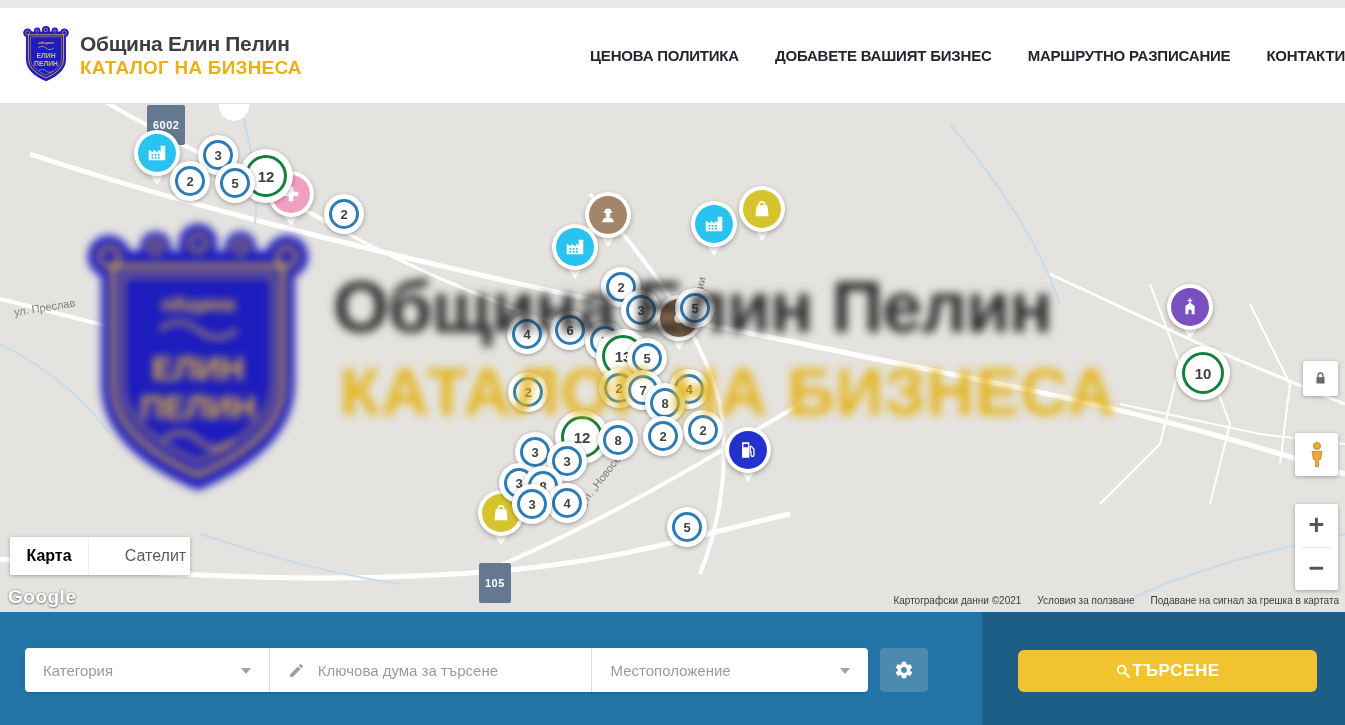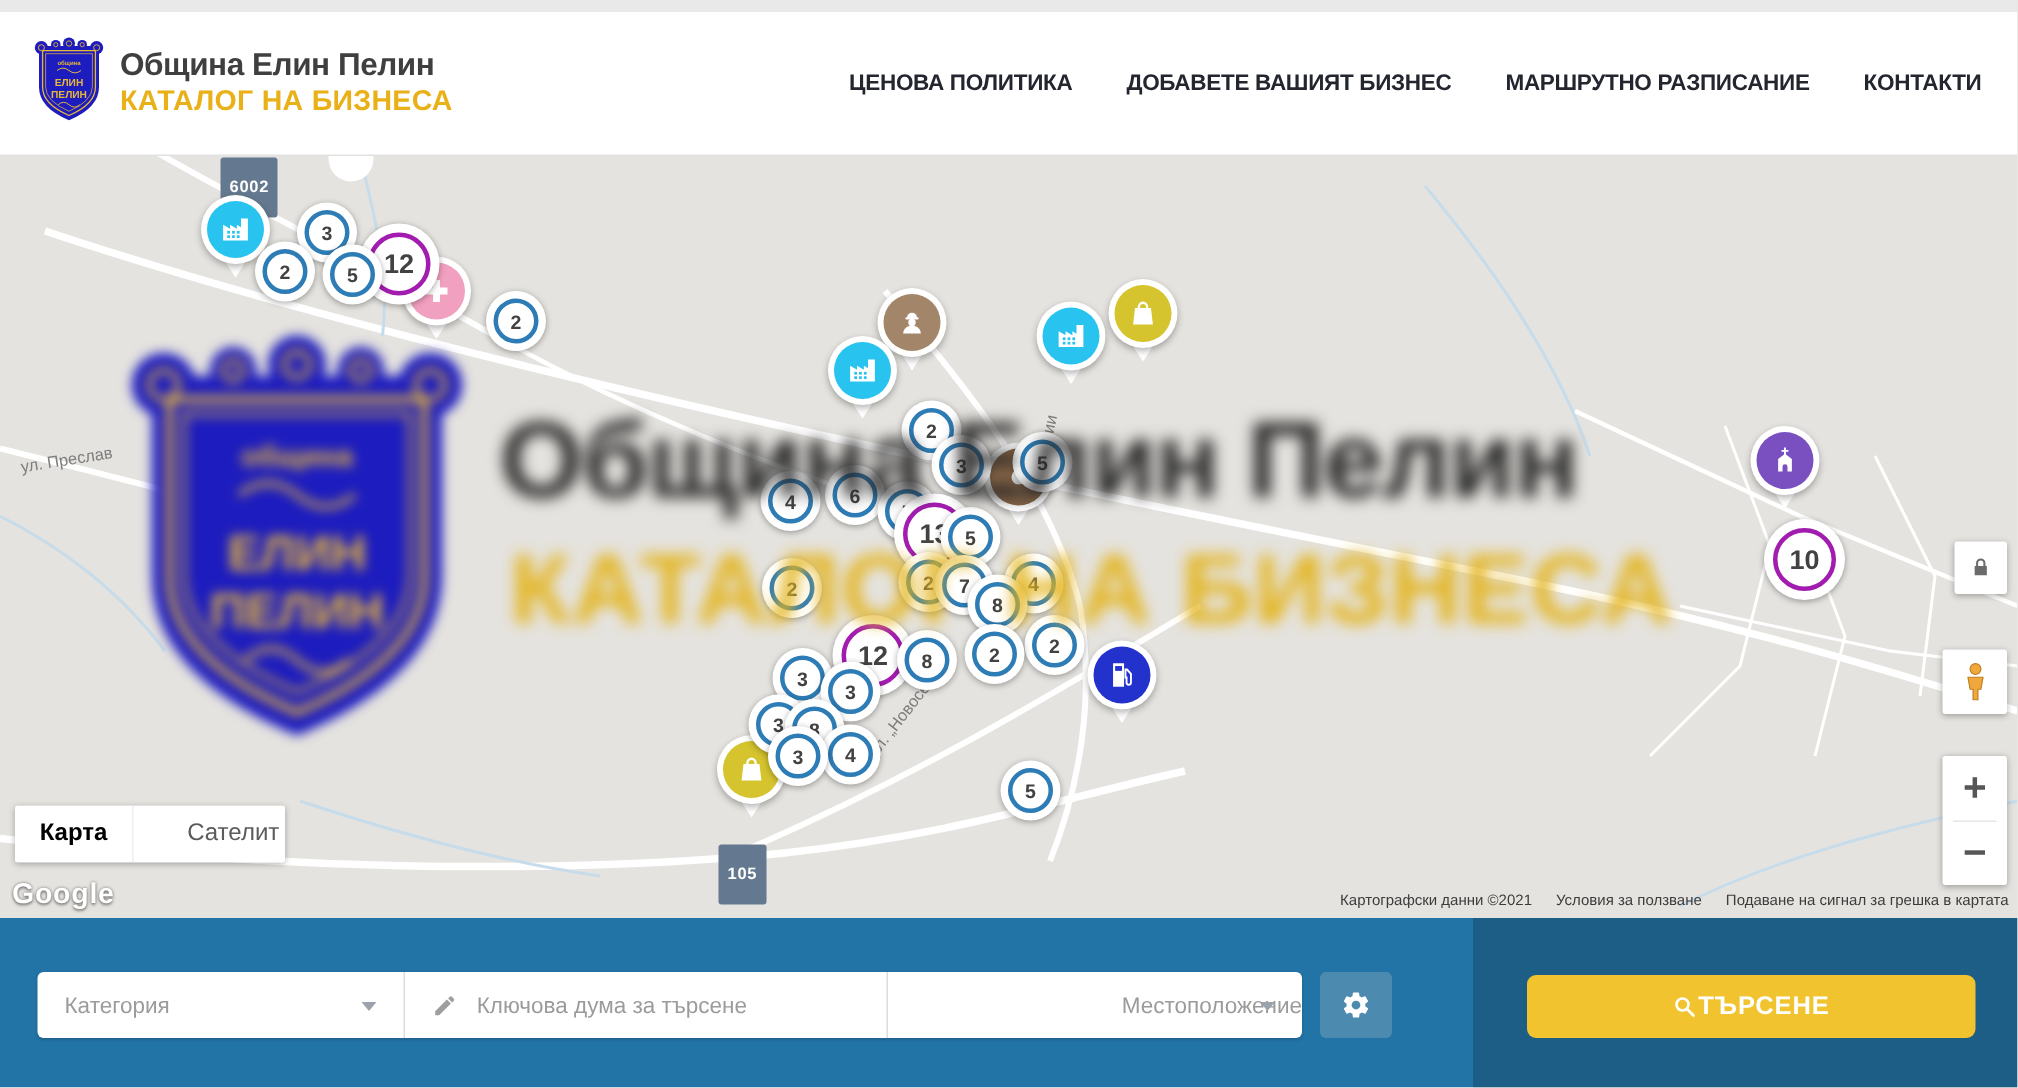--- a/index.html
+++ b/index.html
@@ -5,21 +5,21 @@
   * { margin:0; padding:0; box-sizing:border-box; }
   body { font-family:"Liberation Sans", sans-serif; background:#e9e9e9; }
   .page { position:relative; width:1345px; height:725px; overflow:hidden; background:#e9e9e9; }
 
   
   .topstrip { position:absolute; left:0; top:0; width:1345px; height:8px; background:#e9e9e9; }
   .header { position:absolute; left:0; top:8px; width:1345px; height:96px; background:#fff; border-bottom:1px solid #e2e2e2; display:flex; align-items:center; }
   .brand { display:flex; align-items:center; margin-left:22px; gap:10px; }
   .brand-text .line1 { font-size:21px; font-weight:700; color:#3f3f3f; letter-spacing:-0.3px; }
   .brand-text .line2 { font-size:19px; font-weight:800; color:#e9b117; margin-top:1px; letter-spacing:0.2px; }
-  .nav { margin-left:auto; margin-right:24px; display:flex; gap:36px; list-style:none; }
+  .nav { margin-left:auto; display:flex; gap:36px; list-style:none; }
   .nav li { font-size:15px; font-weight:800; color:#23262f; letter-spacing:-0.2px; cursor:pointer; white-space:nowrap; }
 
   
   .map { position:absolute; left:0; top:104px; width:1345px; height:508px; background:#e5e3df; overflow:hidden; }
   .roads { position:absolute; left:0; top:0; }
   .street-label { position:absolute; font-size:11px; color:#7d7d7d; white-space:nowrap; z-index:5; }
   .road-badge { position:absolute; background:#64798f; color:#fff; font-size:11px; font-weight:700; padding:14px 6px; border-radius:2px; z-index:5; letter-spacing:0.5px; }
 
   .pin { position:absolute; width:46px; height:57px; cursor:pointer; }
   .pin-tail { position:absolute; left:50%; top:38px; transform:translateX(-50%); width:0; height:0;
@@ -27,21 +27,21 @@
   .pin-circle { position:absolute; top:0; left:0; width:46px; height:46px; border-radius:50%; background:#fff;
                 box-shadow:0 2px 5px rgba(0,0,0,.3); display:flex; align-items:center; justify-content:center; }
   .pin-inner { width:38px; height:38px; border-radius:50%; display:flex; align-items:center; justify-content:center; }
 
   .cluster { position:absolute; background:#fff; border-radius:50%; box-shadow:0 1px 4px rgba(0,0,0,.35);
              display:flex; align-items:center; justify-content:center; cursor:pointer; }
   .cluster span { border-radius:50%; display:flex; align-items:center; justify-content:center; font-weight:700; color:#424242; }
   .cluster.blue { width:40px; height:40px; }
   .cluster.blue span { width:30px; height:30px; border:3px solid #2d7cb5; font-size:13px; }
   .cluster.red { width:54px; height:54px; }
-  .cluster.red span { width:42px; height:42px; border:3px solid #a21caf; font-size:18px;text-align:center; }
+  .cluster.red span { width:42px; height:42px; border:3px solid #15803d; font-size:15px;text-align:center; }
 
   
   .wm { position:absolute; z-index:2000; pointer-events:none; }
   .wm-shield { left:82px; top:110px; filter:blur(4px); }
   .wm-line1 { left:333px; top:162px; font-size:72px; font-weight:700; color:#262626; filter:blur(5px); letter-spacing:-1px; white-space:nowrap; }
   .wm-line2 { left:340px; top:250px; font-size:66px; font-weight:800; color:#e3b31a; filter:blur(5px); letter-spacing:1px; white-space:nowrap; }
 
   
   .gm-ctl { position:absolute; z-index:3000; }
   .maptype { left:10px; top:433px; display:flex; box-shadow:0 1px 4px rgba(0,0,0,.3); border-radius:2px; overflow:hidden; }
@@ -63,21 +63,21 @@
 
   
   .searchbar { position:absolute; left:0; top:612px; width:1345px; height:113px; background:#2273a6; }
   .search-panel-right { position:absolute; left:982px; top:0; width:363px; height:113px; background:#1d5e86; }
   .fieldgroup { position:absolute; left:25px; top:36px; width:843px; height:44px; background:#fff; border-radius:4px;
                 display:flex; align-items:stretch; box-shadow:0 1px 2px rgba(0,0,0,.15); }
   .fcell { position:relative; display:flex; align-items:center; padding-left:18px; gap:13px; }
   .fcell + .fcell { border-left:1px solid #dcdcdc; }
   .fcell-keyword { width:335px; }
   .fcell-category { width:253px; }
-  .fcell-location { width:287px;justify-content:flex-end; }
+  .fcell-location { width:287px; }
   .fcell input { border:none; outline:none; font-size:15px; color:#555; width:230px; font-family:"Liberation Sans",sans-serif; }
   .fcell input::placeholder { color:#9b9b9b; }
   .select-label { font-size:15px; color:#9b9b9b; }
   .caret { position:absolute; right:18px; top:50%; margin-top:-2px; width:0; height:0;
            border-left:5px solid transparent; border-right:5px solid transparent; border-top:6px solid #9aa3ab; }
   .gear-btn { position:absolute; left:880px; top:36px; width:48px; height:44px; background:#4d8ab0; border-radius:4px;
               display:flex; align-items:center; justify-content:center; cursor:pointer; }
   .search-btn { position:absolute; left:1018px; top:38px; width:299px; height:42px; background:#f1c42f; border:none; border-radius:6px;
                 display:flex; align-items:center; justify-content:center; gap:1px; cursor:pointer;
                 font-size:17px; font-weight:800; color:#fff; letter-spacing:0.6px; font-family:"Liberation Sans",sans-serif; }

